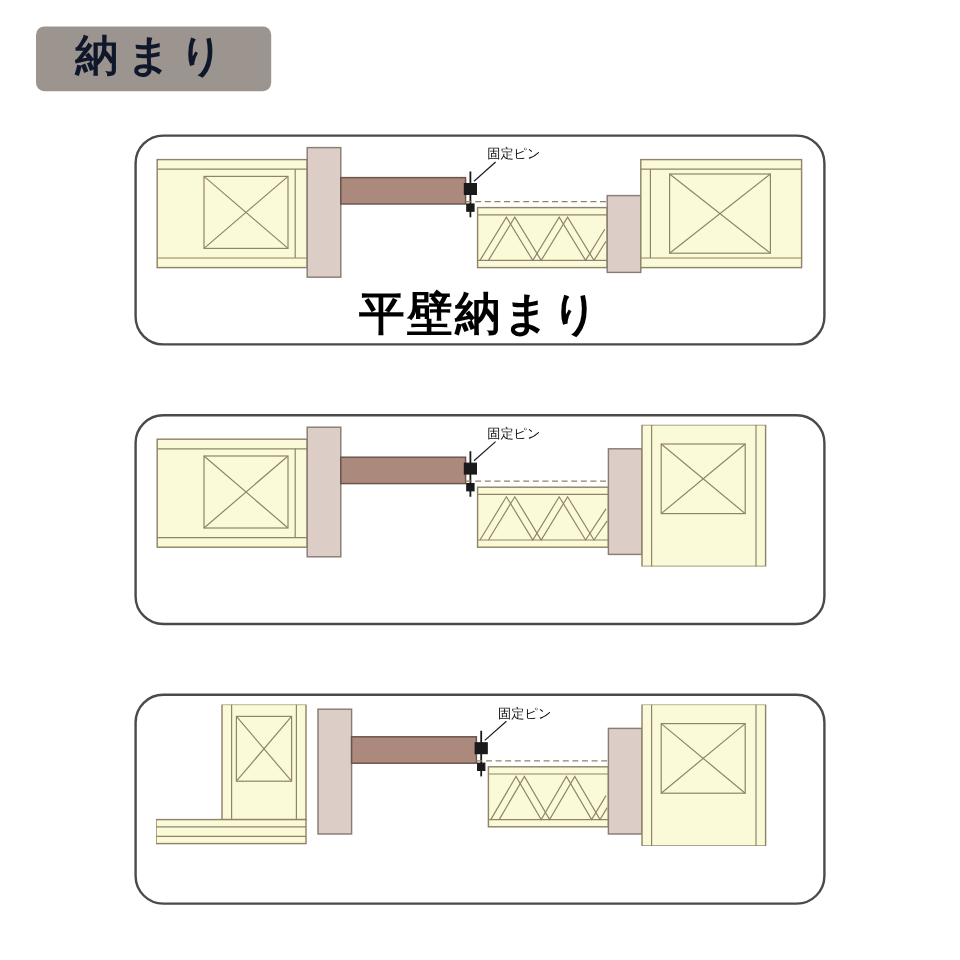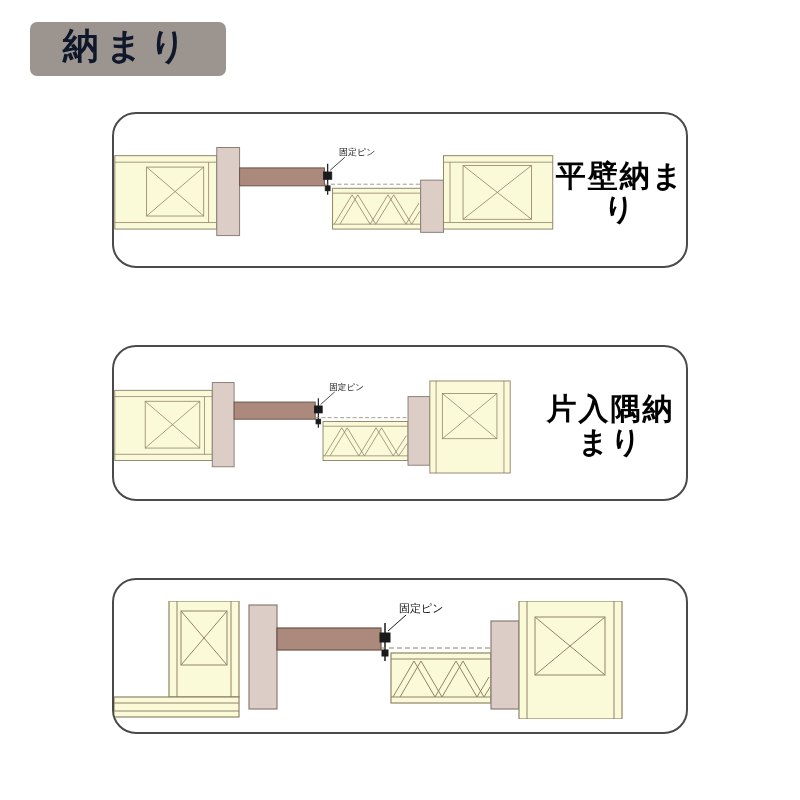--- a/index.html
+++ b/index.html
@@ -7,31 +7,31 @@
     width:800px; height:800px; background:#ffffff; position:relative;
     font-family:"Liberation Sans", sans-serif; overflow:hidden;
   }
   .badge {
     position:absolute; left:30px; top:22px; width:196px; height:54px;
     background:#9c948e; border-radius:7px; color:#0f172a;
     display:flex; align-items:flex-start; justify-content:center;
     font-size:36px; font-weight:bold; letter-spacing:7px;
   }
   .panel {
-    position:absolute; left:112px; width:576px; height:156px;
+    position:absolute; left:112px; width:576px; height:176px;
     border:2px solid #4a4a4a; border-radius:24px; background:#ffffff;
-    box-sizing:border-box; display:flex; flex-direction:row; align-items:center;
+    box-sizing:border-box; display:flex; flex-direction:column; align-items:center;
     overflow:hidden;
   }
   .panel-1 { top:112px; }
   .panel-2 { top:345px; }
   .panel-3 { top:578px; }
   .panel svg { display:block; margin-top:7px; }
   .panel-label {
-    font-size:30px; font-weight:bold; color:#000; margin-top:3px;
+    font-size:38px; font-weight:bold; color:#000; margin-top:3px;
     letter-spacing:2px; line-height:1.1; text-align:center;
   }
   
   svg .wall  { fill:#fbfad8; stroke:#8f8468; stroke-width:1.2; }
   svg .wline { stroke:#8f8468; stroke-width:1; fill:none; }
   svg .xbox  { fill:none; stroke:#8f8468; stroke-width:1; }
   svg .post  { fill:#dccdc6; stroke:#8a7c74; stroke-width:1.2; }
   svg .bar   { fill:#ab897c; stroke:#6b5248; stroke-width:1.2; }
   svg .pin line { stroke:#1a1a1a; stroke-width:1.5; }
   svg .pin rect { fill:#1a1a1a; stroke:#1a1a1a; }
@@ -119,21 +119,20 @@
     <rect class="post" x="377" y="20" width="28" height="88"></rect>
     <g>
       <rect class="wall" x="405" y="0" width="103" height="118"></rect>
       <line class="wline" x1="413" y1="0" x2="413" y2="118"></line>
       <line class="wline" x1="500" y1="0" x2="500" y2="118"></line>
       <rect class="xbox" x="421" y="16" width="70" height="58"></rect>
       <line class="wline" x1="421" y1="16" x2="491" y2="74"></line>
       <line class="wline" x1="491" y1="16" x2="421" y2="74"></line>
     </g>
   </svg>
-  <div class="panel-label">片入隅納まり</div>
 </div>
 
 <div class="panel panel-3">
   <svg viewBox="0 0 540 118" width="540" height="118">
     <g>
       <rect class="wall" x="55" y="0" width="70" height="96"></rect>
       <line class="wline" x1="63" y1="0" x2="63" y2="96"></line>
       <line class="wline" x1="117" y1="0" x2="117" y2="96"></line>
       <rect class="xbox" x="67" y="10" width="46" height="54"></rect>
       <line class="wline" x1="67" y1="10" x2="113" y2="64"></line>

